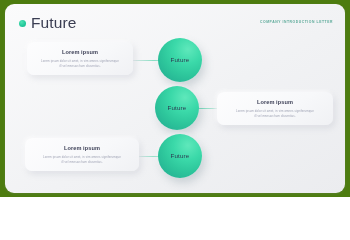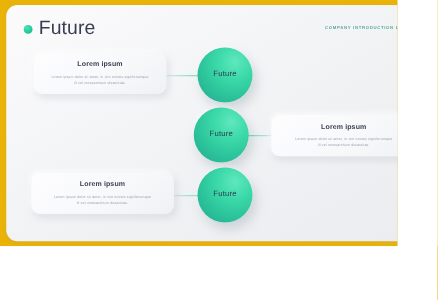--- a/index.html
+++ b/index.html
@@ -10,23 +10,23 @@
   body {
     width: 350px;
     height: 197px;
     overflow: hidden;
     font-family: "Liberation Sans", sans-serif;
   }
 
   
   .page {
     position: relative;
-    width: 318px;
+    width: 350px;
     height: 197px;
-    background: #eab308;
+    background: #4d7c0f;
     overflow: hidden;
   }
   .slide {
     position: absolute;
     left: 5px;
     top: 4px;
     width: 340px;
     height: 189px;
     border-radius: 9px;
     background: linear-gradient(150deg, #fbfbfc 0%, #f1f2f4 55%, #ebecef 100%);

